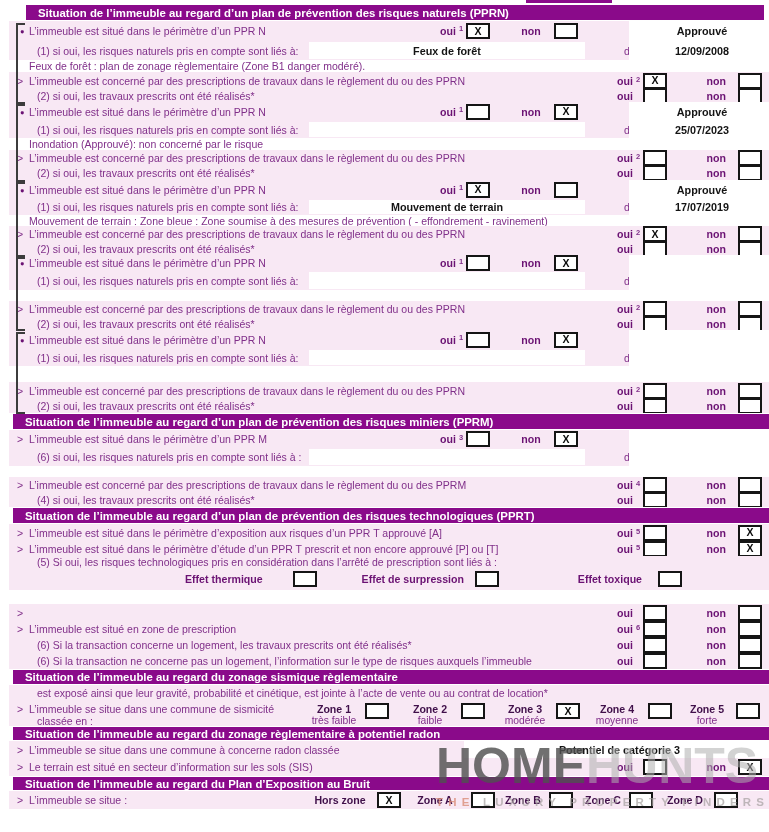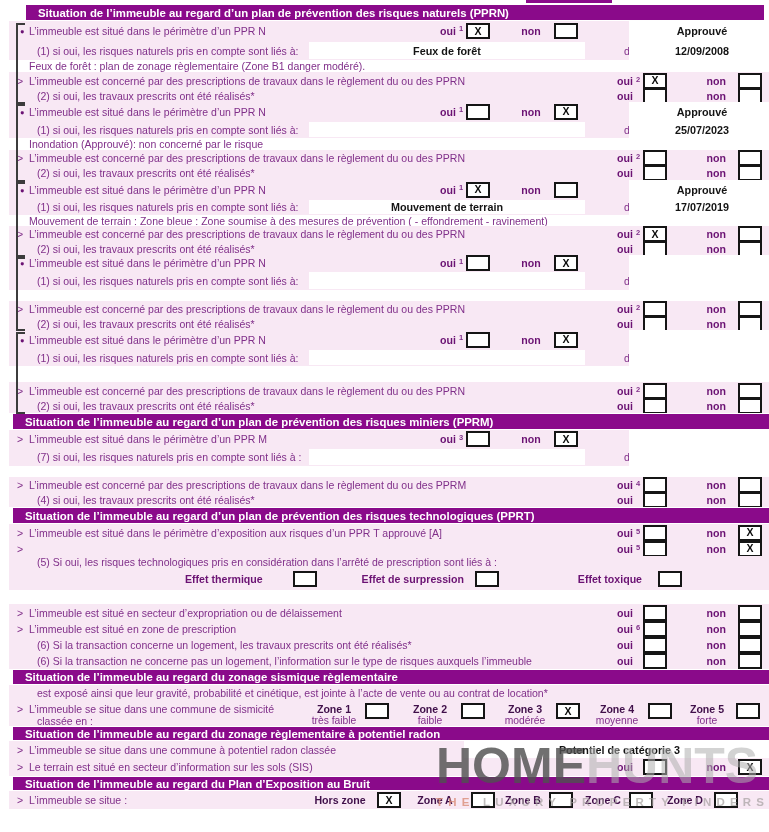--- a/index.html
+++ b/index.html
@@ -303,21 +303,21 @@
         <div class="cb px-box1-a"></div>
         <span class="q bl px-non-a">non</span>
         <div class="cb px-box2-a">
           <span>X</span>
         </div>
         <div class="rstrip">
           <span class="val"></span>
         </div>
       </div>
       <div class="row pink" style="height: 18px;">
-        <span class="q sub-t">(7) si oui, les risques naturels pris en compte sont liés à :</span>
+        <span class="q sub-t">(6) si oui, les risques naturels pris en compte sont liés à :</span>
         <div class="wfield">
           <span class="val"></span>
         </div>
         <span class="q datelab">date :</span>
         <div class="rstrip">
           <span class="val"></span>
         </div>
       </div>
       <div class="row white" style="height: 11px;"></div>
       <div class="row pink" style="height: 16px;">
@@ -347,20 +347,21 @@
         <span class="q bl px-oui-b">oui</span>
         <span class="q sup px-sup-b">5</span>
         <div class="cb px-box1-b"></div>
         <span class="q bl px-non-b">non</span>
         <div class="cb px-box2-b">
           <span>X</span>
         </div>
       </div>
       <div class="row pink" style="height: 15px;">
         <span class="q pre">&gt;</span>
+        <span class="q q-t">L’immeuble est situé dans le périmètre d’étude d’un PPR T prescrit et non encore approuvé [P] ou [T]</span>
         <span class="q bl px-oui-b">oui</span>
         <span class="q sup px-sup-b">5</span>
         <div class="cb px-box1-b"></div>
         <span class="q bl px-non-b">non</span>
         <div class="cb px-box2-b">
           <span>X</span>
         </div>
       </div>
       <div class="row pink" style="height: 12px;">
         <span class="q sub2-t">(5) Si oui, les risques technologiques pris en considération dans l’arrêté de prescription sont liés à :</span>
@@ -369,21 +370,20 @@
         <span class="q bl" style="left: 176px; width: 112px; ">Effet thermique</span>
         <div class="cb " style="left: 284px;"></div>
         <span class="q bl" style="left: 300px; width: 155px; text-align: right;">Effet de surpression</span>
         <div class="cb " style="left: 466px;"></div>
         <span class="q bl" style="left: 520px; width: 113px; text-align: right;">Effet toxique</span>
         <div class="cb " style="left: 649px;"></div>
       </div>
       <div class="row white" style="height: 14px;"></div>
       <div class="row pink" style="height: 17px;">
         <span class="q pre">&gt;</span>
-        <span class="q q-t">L’immeuble est situé en secteur d’expropriation ou de délaissement</span>
         <span class="q bl px-oui-b">oui</span>
         <div class="cb px-box1-b"></div>
         <span class="q bl px-non-b">non</span>
         <div class="cb px-box2-b"></div>
       </div>
       <div class="row pink" style="height: 16px;">
         <span class="q pre">&gt;</span>
         <span class="q q-t">L’immeuble est situé en zone de prescription</span>
         <span class="q bl px-oui-b">oui</span>
         <span class="q sup px-sup-b">6</span>
@@ -435,21 +435,21 @@
         <span class="q zlevel top2" style="left: 669px; width: 58px;">forte</span>
         <div class="cb top1" style="left: 727px;"></div>
       </div>
       <div class="row hdrrow" style="height: 15px;">
         <div class="hdr-bar">
           <span>Situation de l’immeuble au regard du zonage règlementaire à potentiel radon</span>
         </div>
       </div>
       <div class="row pink" style="height: 17px;">
         <span class="q pre">&gt;</span>
-        <span class="q q-t">L’immeuble se situe dans une commune à potentiel radon classée</span>
+        <span class="q q-t">L’immeuble se situe dans une commune à concerne radon classée</span>
         <div class="rstrip wide">
           <span class="val">Potentiel de catégorie 3</span>
         </div>
       </div>
       <div class="row pink" style="height: 18px;">
         <span class="q pre">&gt;</span>
         <span class="q q-t">Le terrain est situé en secteur d’information sur les sols (SIS)</span>
         <span class="q bl px-oui-b">oui</span>
         <div class="cb px-box1-b"></div>
         <span class="q bl px-non-b">non</span>

